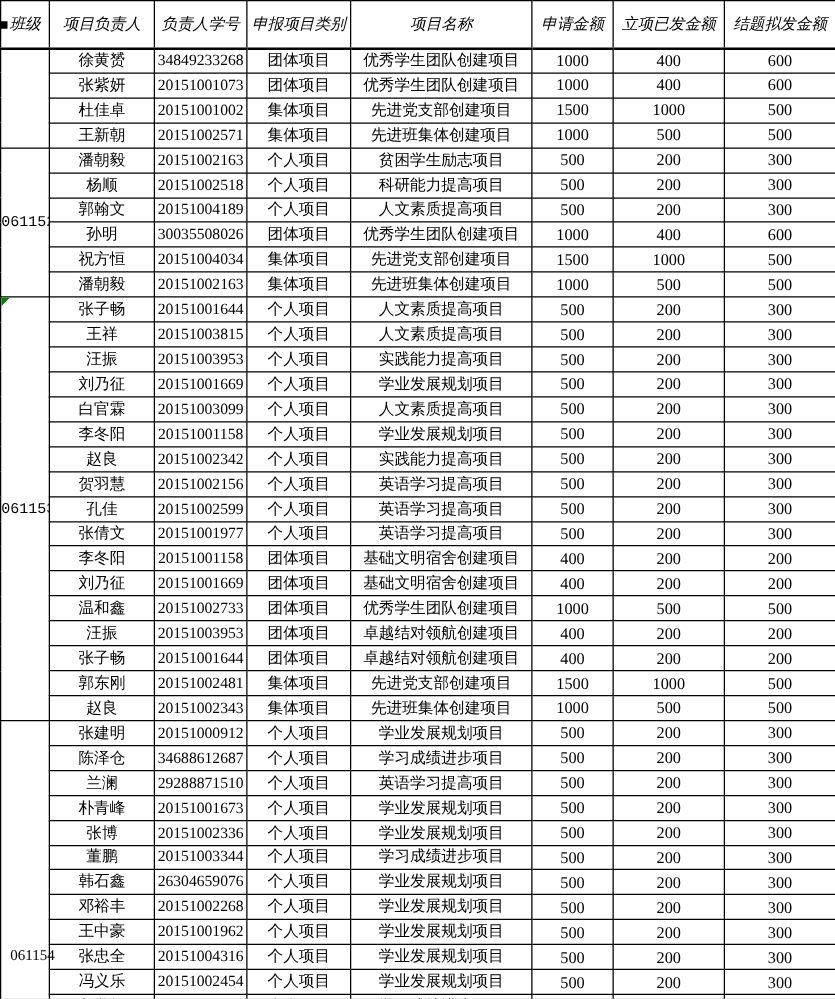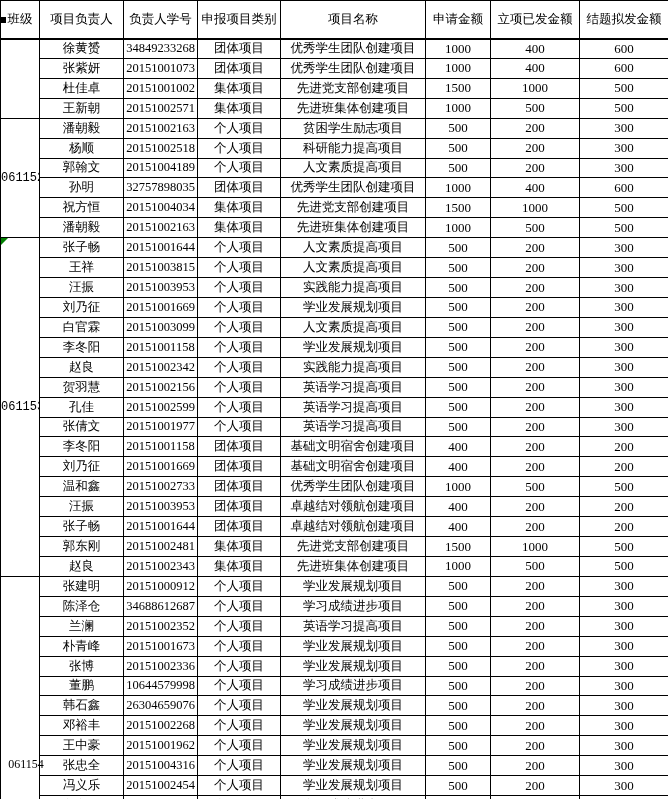--- a/index.html
+++ b/index.html
@@ -15,21 +15,21 @@
   col.c-cat     { width:83px; }
   col.c-proj    { width:145px; }
   col.c-apply   { width:65px; }
   col.c-issued  { width:89px; }
   col.c-final   { width:89px; }
   th, td {
     border:1px solid #000; padding:0;
     text-align:center; vertical-align:middle;
     overflow:hidden; white-space:nowrap; color:#000;
   }
-  thead tr { height:38px; }
+  thead tr { height:38px;font-style:italic; }
   thead th {
     font-family:"Liberation Sans", sans-serif;
     font-size:12.5px; font-weight:normal;
     border-bottom:2px solid #000;
   }
   tbody tr { height:19.93px; }
   td.zh  { font-family:"Liberation Sans", sans-serif; font-size:12.5px; }
   td.id  { font-family:"Liberation Serif", serif; font-size:12.5px; }
   td.num { font-family:"Liberation Serif", serif; font-size:13px; }
   td.class-cell {
@@ -138,21 +138,21 @@
           <td class="zh">郭翰文</td>
           <td class="id">20151004189</td>
           <td class="zh">个人项目</td>
           <td class="zh">人文素质提高项目</td>
           <td class="num">500</td>
           <td class="num">200</td>
           <td class="num">300</td>
         </tr>
         <tr>
           <td class="zh">孙明</td>
-          <td class="id">32757898035</td>
+          <td class="id">30035508026</td>
           <td class="zh">团体项目</td>
           <td class="zh">优秀学生团队创建项目</td>
           <td class="num">1000</td>
           <td class="num">400</td>
           <td class="num">600</td>
         </tr>
         <tr>
           <td class="zh">祝方恒</td>
           <td class="id">20151004034</td>
           <td class="zh">集体项目</td>
@@ -338,21 +338,21 @@
           <td class="zh">陈泽仓</td>
           <td class="id">34688612687</td>
           <td class="zh">个人项目</td>
           <td class="zh">学习成绩进步项目</td>
           <td class="num">500</td>
           <td class="num">200</td>
           <td class="num">300</td>
         </tr>
         <tr>
           <td class="zh">兰澜</td>
-          <td class="id">20151002352</td>
+          <td class="id">29288871510</td>
           <td class="zh">个人项目</td>
           <td class="zh">英语学习提高项目</td>
           <td class="num">500</td>
           <td class="num">200</td>
           <td class="num">300</td>
         </tr>
         <tr>
           <td class="zh">朴青峰</td>
           <td class="id">20151001673</td>
           <td class="zh">个人项目</td>
@@ -365,21 +365,21 @@
           <td class="zh">张博</td>
           <td class="id">20151002336</td>
           <td class="zh">个人项目</td>
           <td class="zh">学业发展规划项目</td>
           <td class="num">500</td>
           <td class="num">200</td>
           <td class="num">300</td>
         </tr>
         <tr>
           <td class="zh">董鹏</td>
-          <td class="id">10644579998</td>
+          <td class="id">20151003344</td>
           <td class="zh">个人项目</td>
           <td class="zh">学习成绩进步项目</td>
           <td class="num">500</td>
           <td class="num">200</td>
           <td class="num">300</td>
         </tr>
         <tr>
           <td class="zh">韩石鑫</td>
           <td class="id">26304659076</td>
           <td class="zh">个人项目</td>

